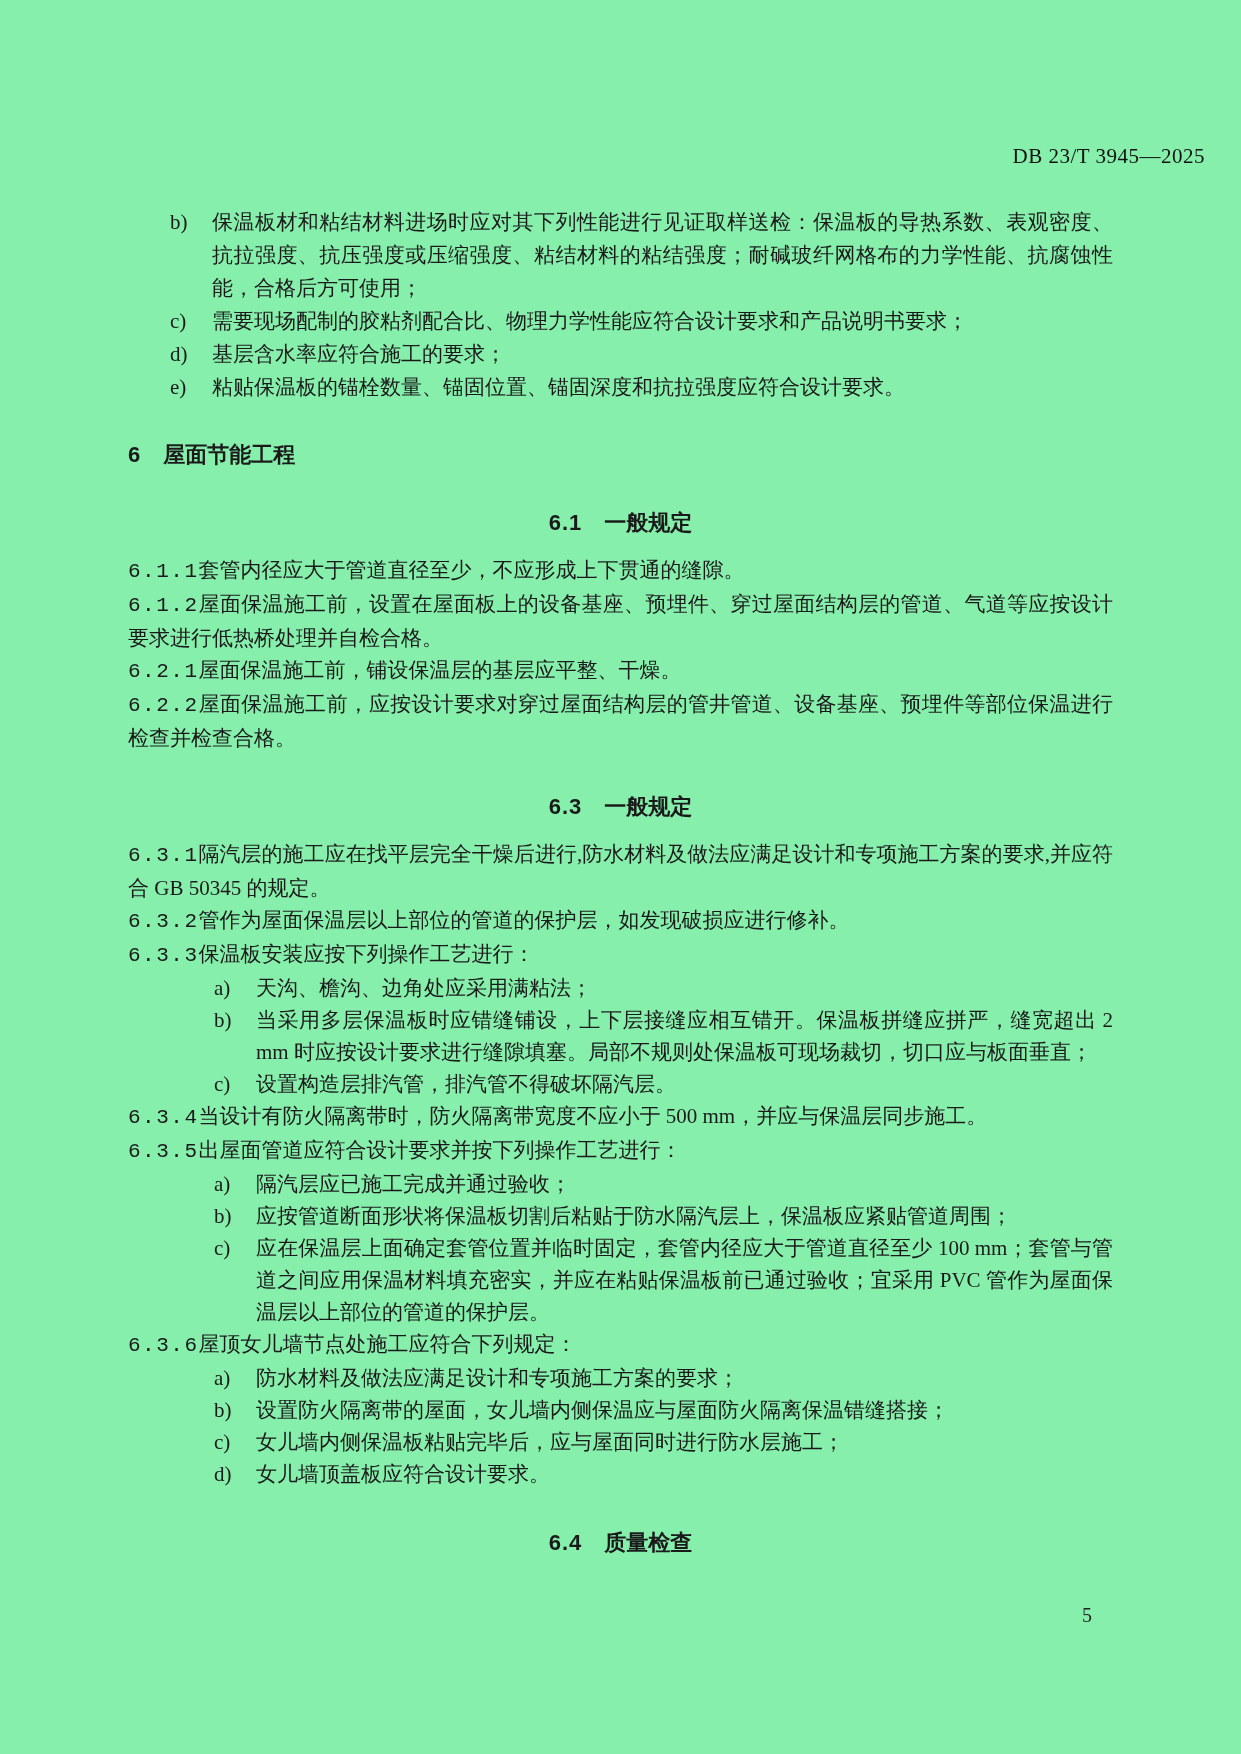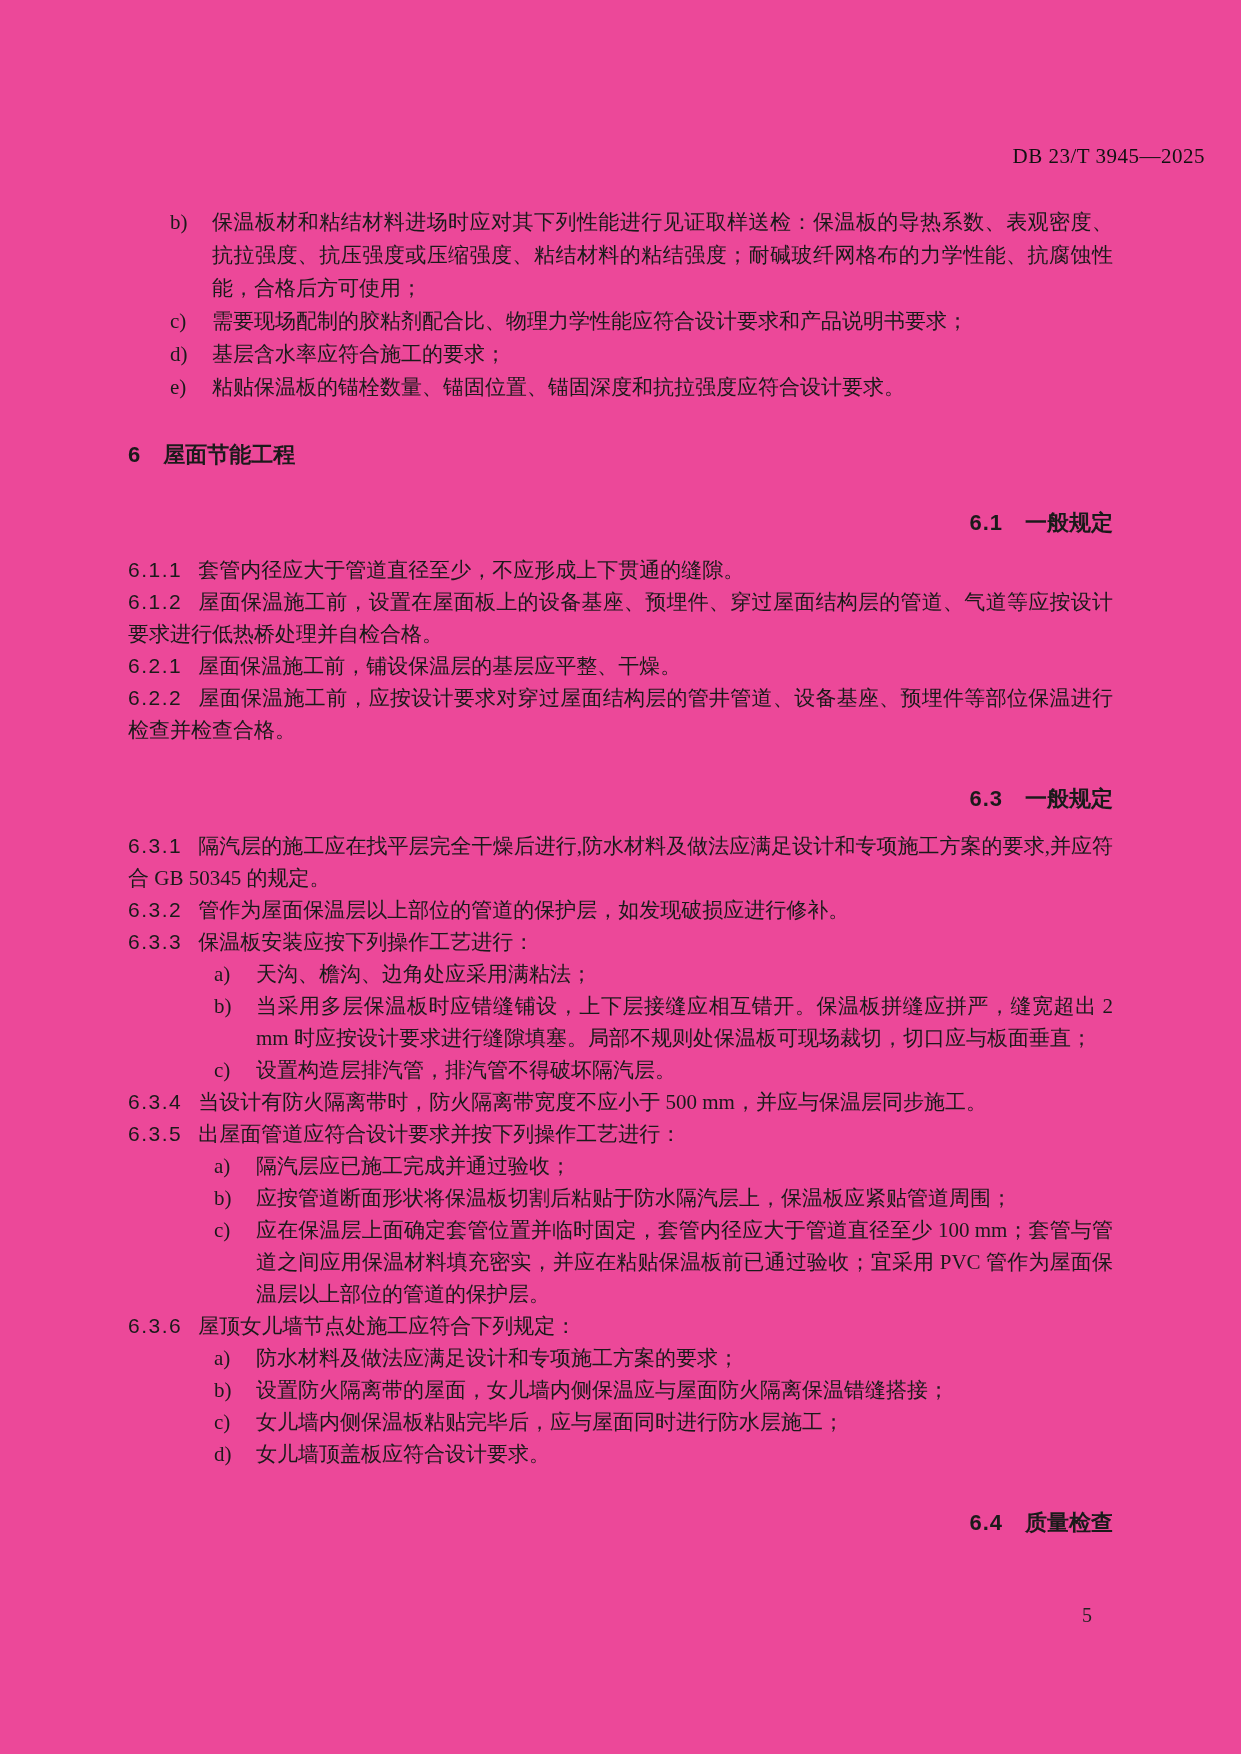--- a/index.html
+++ b/index.html
@@ -1,20 +1,20 @@
 <!DOCTYPE html>
 <html><head>
 <meta charset="utf-8">
 <style>
   html,body{margin:0;padding:0;background:#888;}
   .page{
     position:relative;
     width:1241px;height:1754px;
     margin:0 auto;
-    background:#ec4899;
+    background:#86efac;
     font-family:"Liberation Serif","DejaVu Serif",serif;
     color:#1a1a1a;
     overflow:hidden;
   }
   .doc-header{
     padding:145px 36px 0 0;
     text-align:right;
     font-size:21px;
     letter-spacing:0.5px;
     line-height:23px;
@@ -38,28 +38,27 @@
   .chapter{
     margin:36px 0 16px 0;
     font-family:"Liberation Sans","DejaVu Sans",sans-serif;
     font-weight:bold;font-size:22px;line-height:30px;
     text-align:left;
   }
   .section{
     margin:38px 0 16px 0;
     font-family:"Liberation Sans","DejaVu Sans",sans-serif;
     font-weight:bold;font-size:22px;line-height:30px;
-    text-align:right;
+    text-align:center;
   }
   .heading-num{margin-right:22px;letter-spacing:1px;}
   .clause{margin:0;}
   .clause .clause-num{
-    font-family:Liberation Sans, sans-serif;
+    font-family:Liberation Mono, monospace;
     letter-spacing:1.5px;
-    margin-right:16px;
   }
   .page-number{
     position:absolute;
     left:1082px;top:1604px;
     font-size:20px;
     color:#222;
   }
 </style>
 </head>
 <body>

